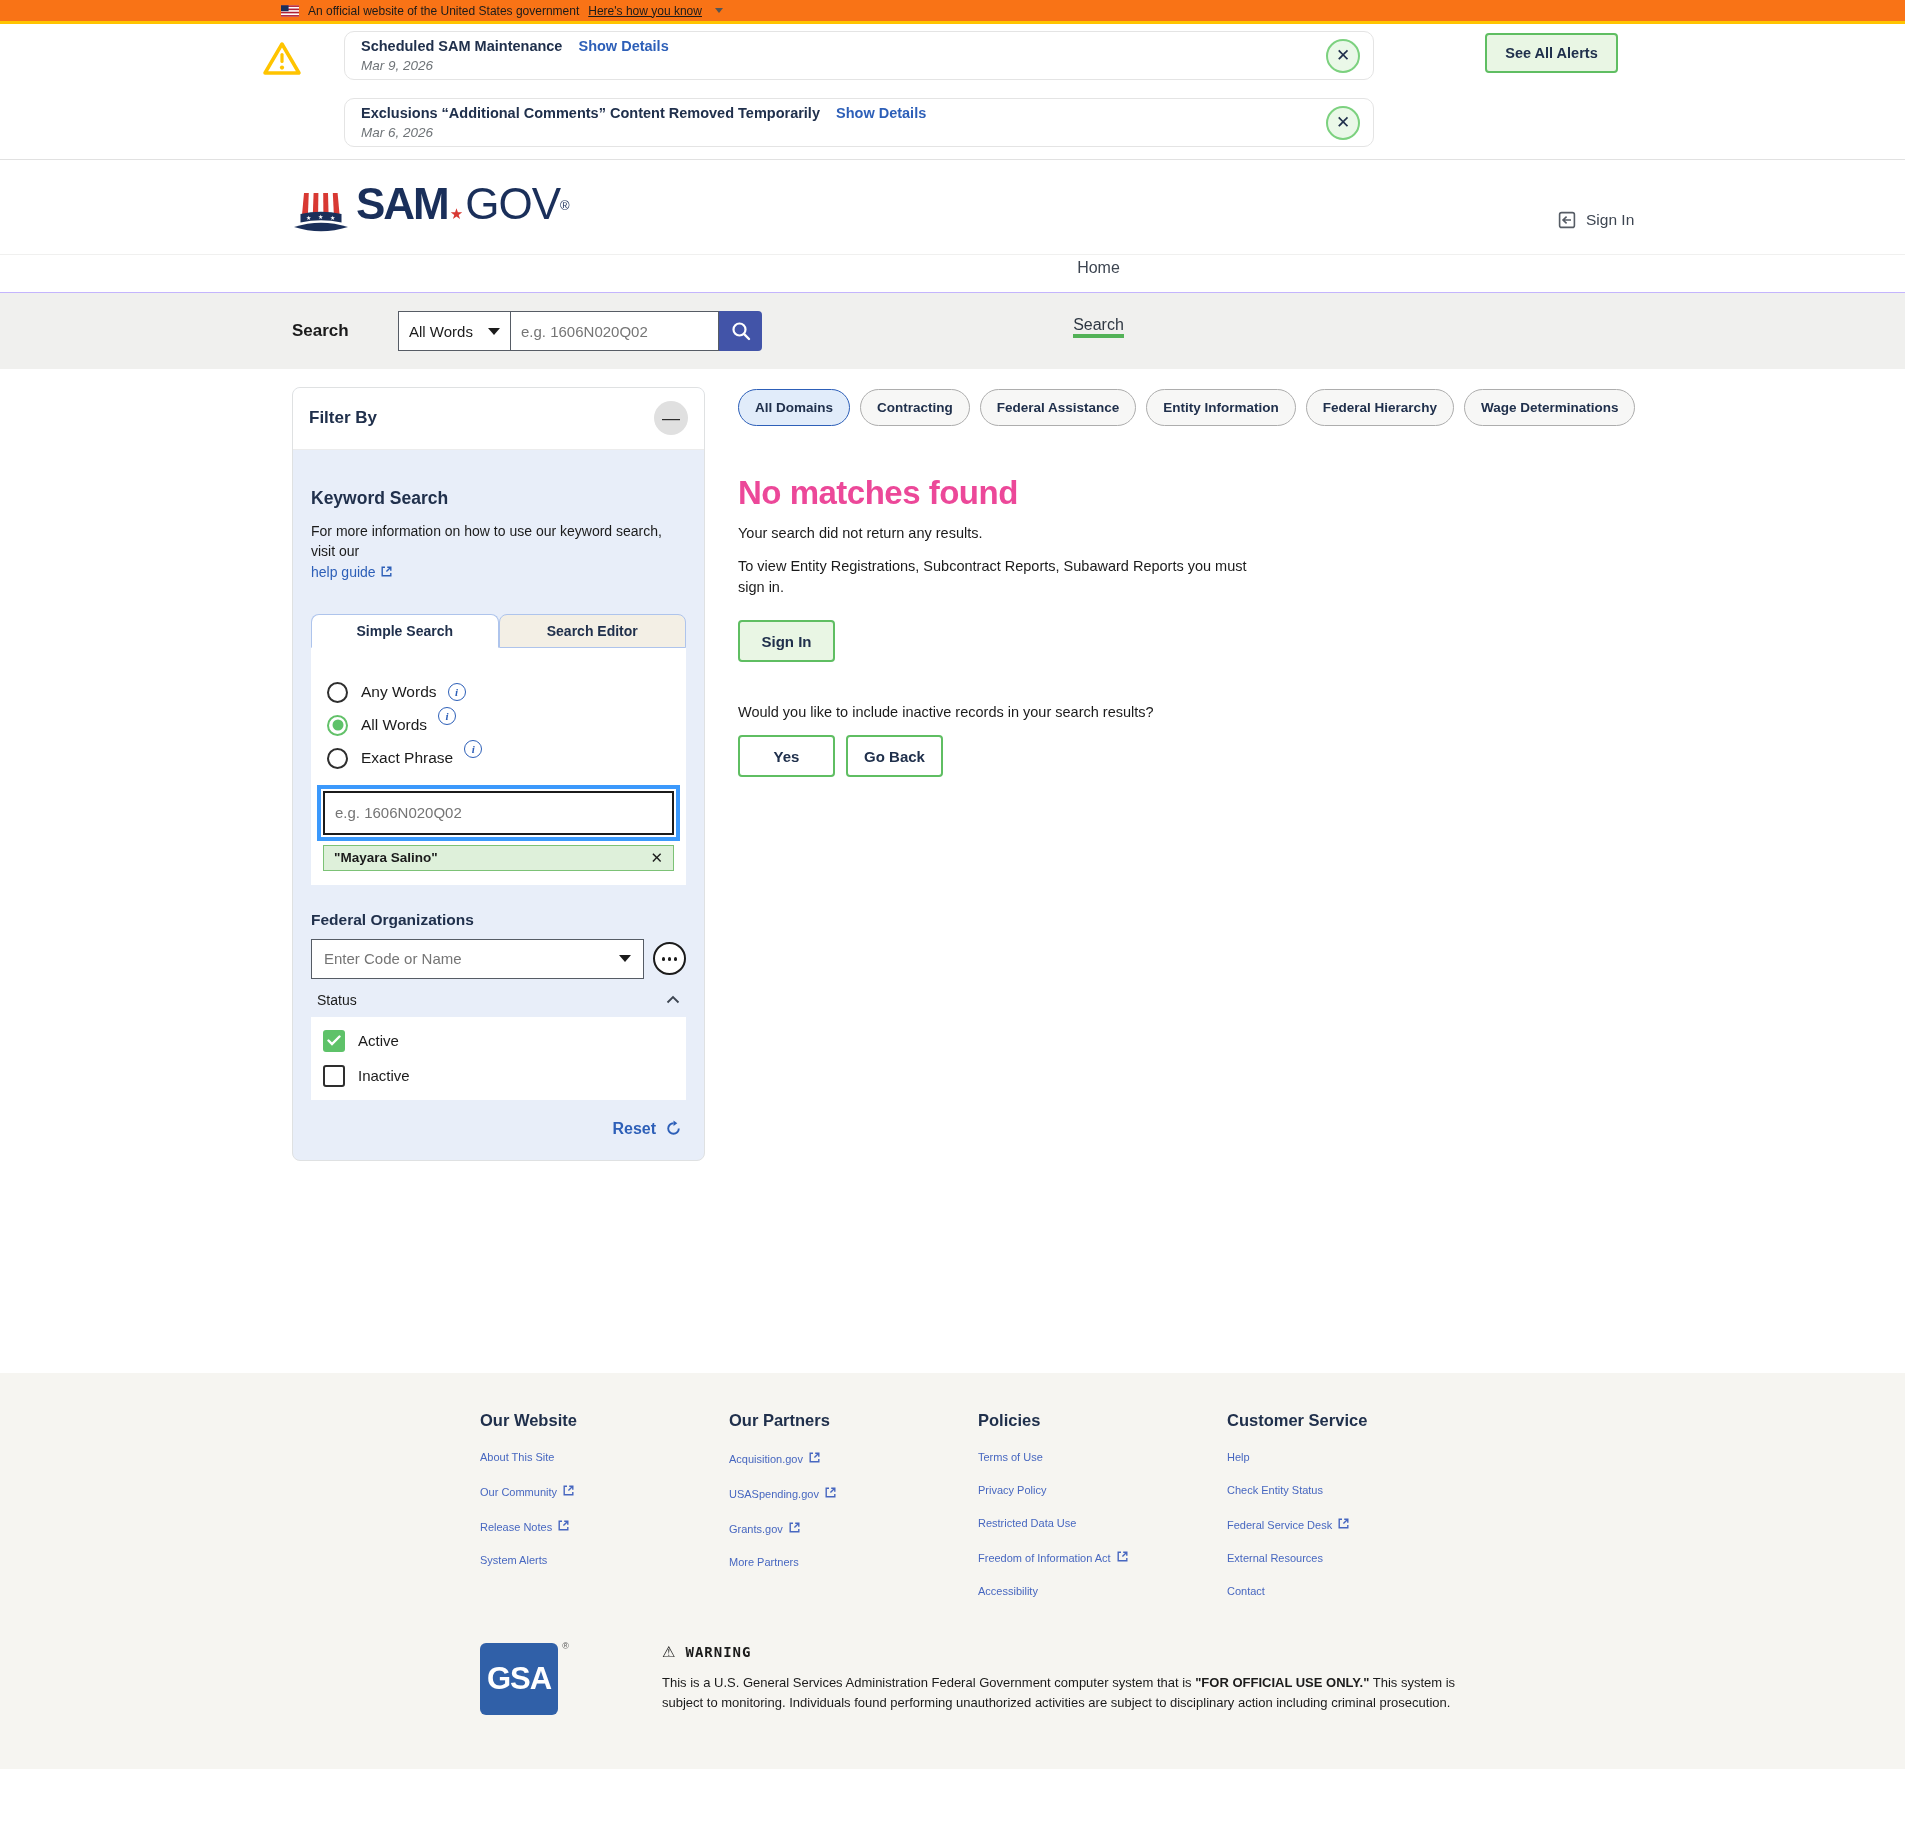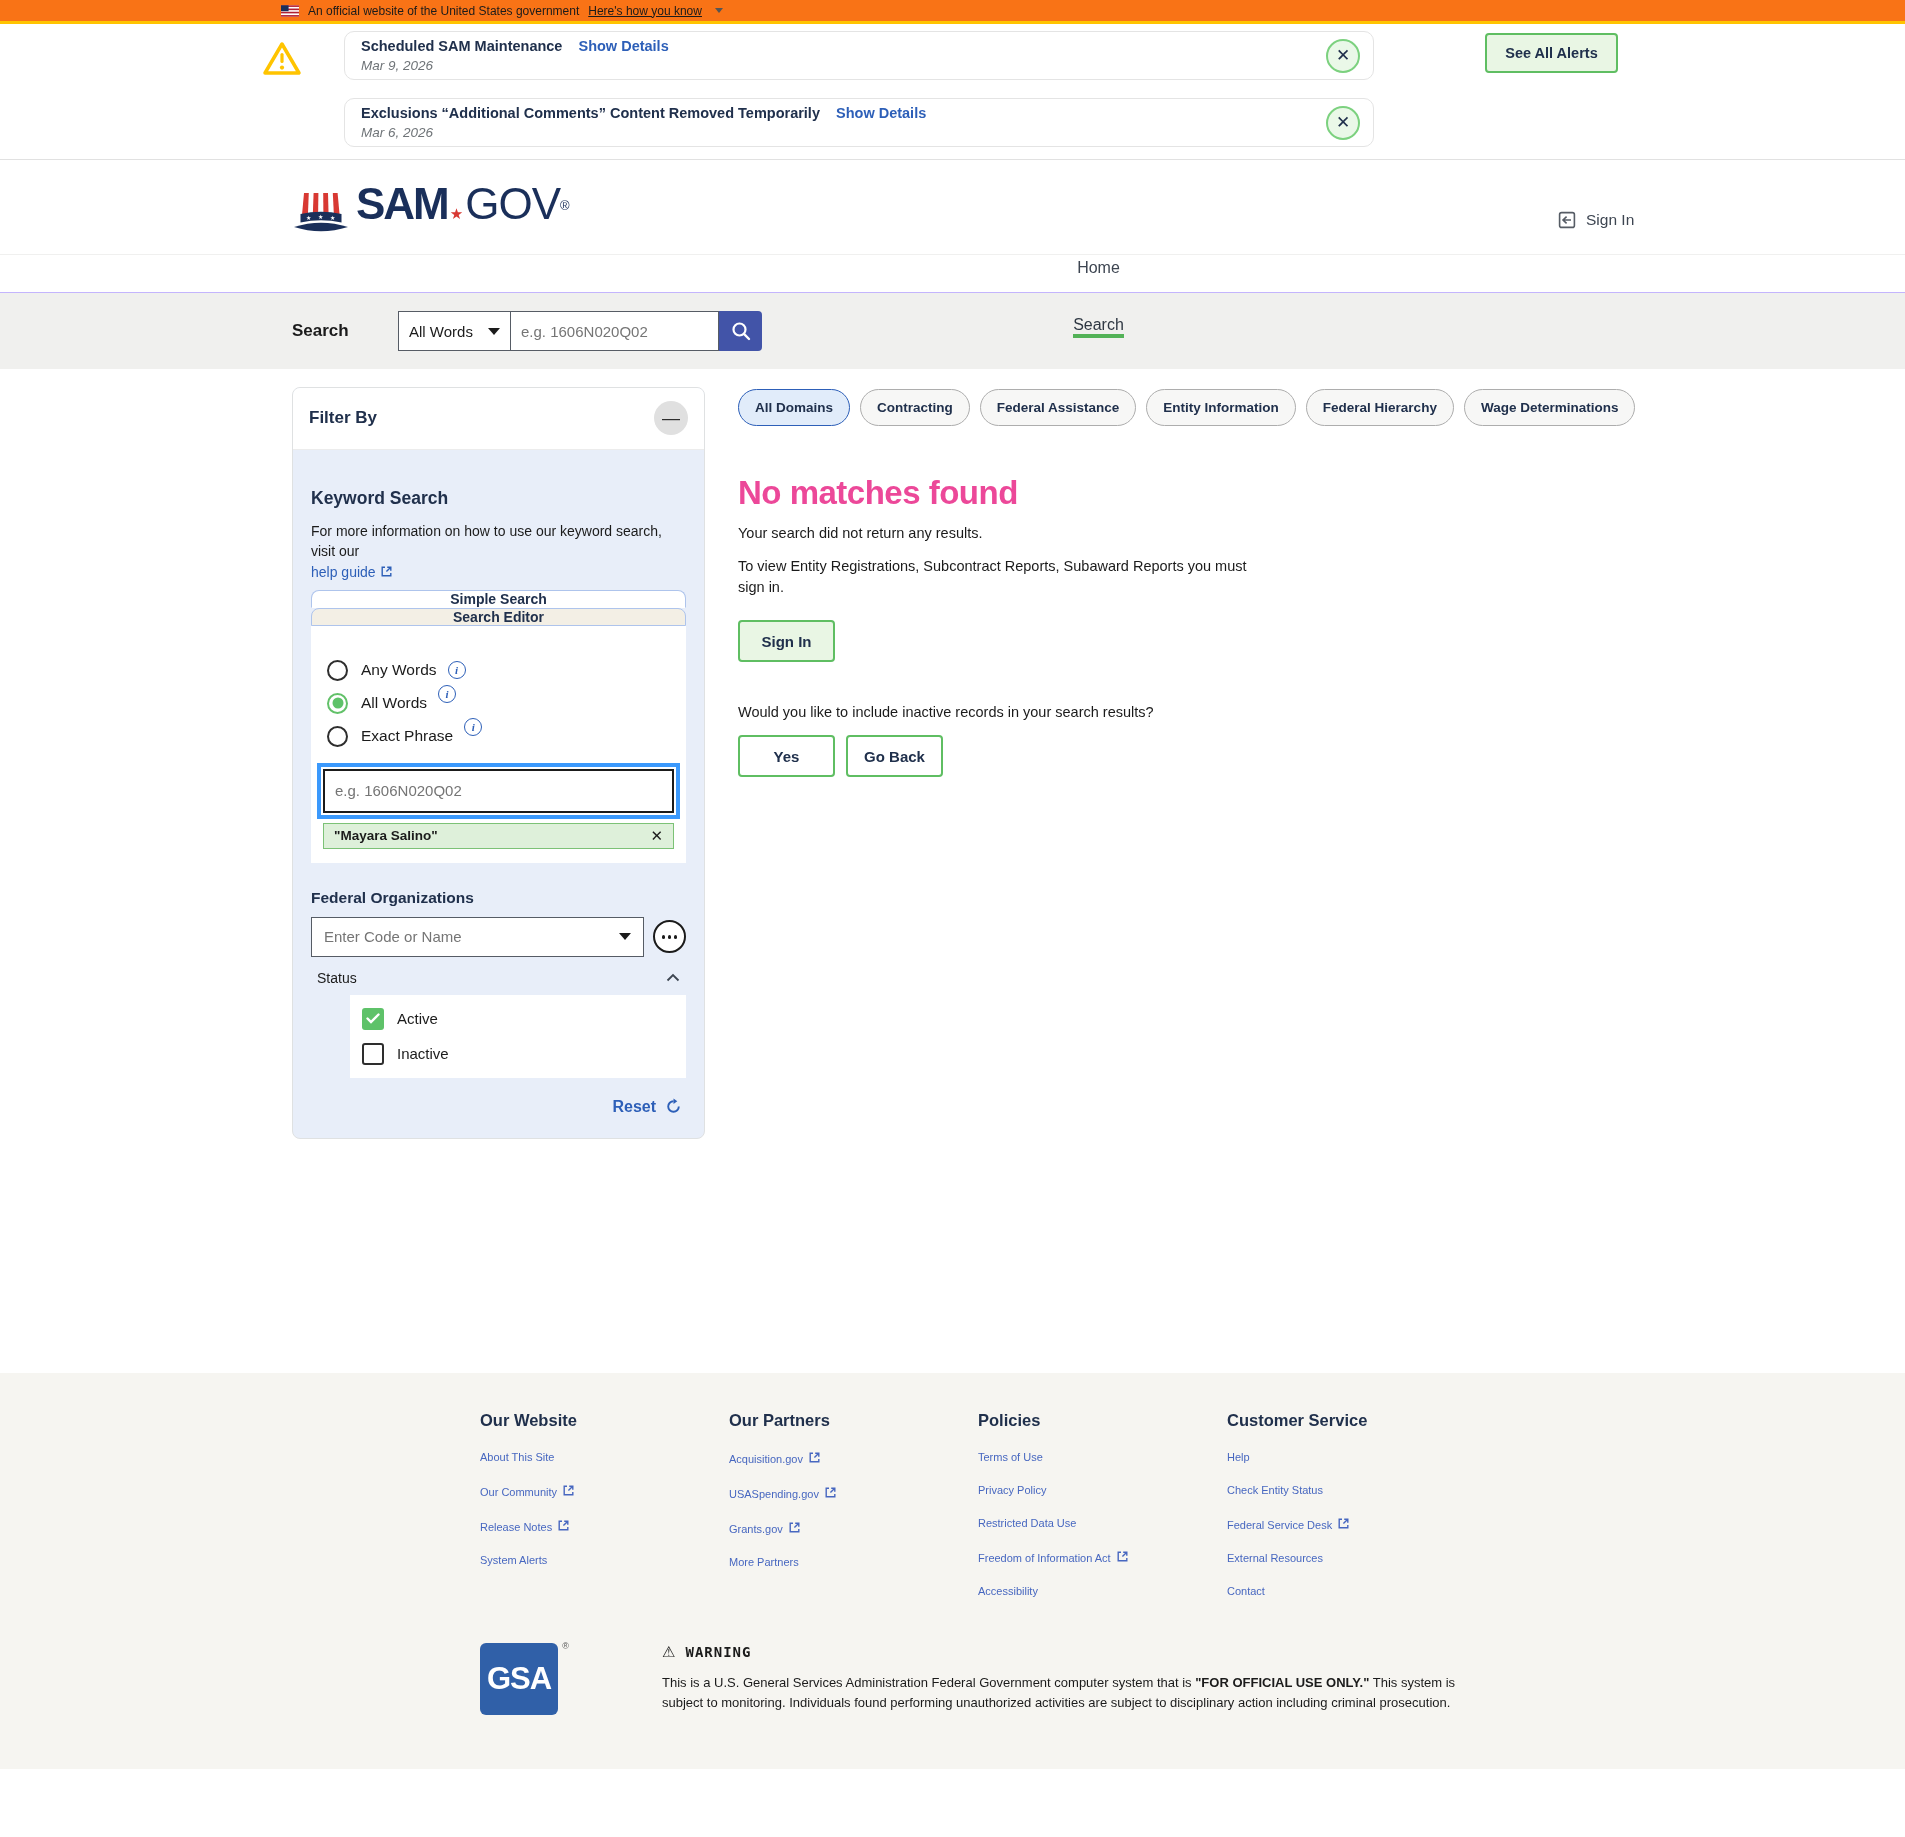--- a/index.html
+++ b/index.html
@@ -53,21 +53,21 @@
   
   .filter-card { position:absolute; left:292px; top:18px; width:413px; border:1px solid #dfe1e2; border-radius:8px; background:#e8eef9; overflow:hidden; }
   .filter-head { background:#fff; padding:13px 16px 14px; display:flex; justify-content:space-between; align-items:center; border-bottom:1px solid #ececec; }
   .filter-title { font-weight:bold; font-size:17px; color:#20304c; }
   .collapse-btn { width:34px; height:34px; border-radius:50%; background:#e0e0e0; border:none; color:#2e2e2e; font-size:18px; cursor:pointer; line-height:1; }
   .filter-body { padding:20px 18px 22px; }
   .kw-heading { margin-top:18px; font-size:17.5px; font-weight:bold; color:#20304c; }
   .kw-info { margin-top:12px; font-size:14px; line-height:1.45; color:#1b1b1b; }
   .help-link { color:#2d5fb8; cursor:pointer; white-space:nowrap; }
   .ext-icon { display:inline-block; vertical-align:-1px; margin-left:4px; }
-  .kw-tabs { margin-top:8px; display:flex;flex-direction:column; }
+  .kw-tabs { margin-top:32px; display:flex; }
   .kw-tab { flex:1; height:34px; display:flex; align-items:center; justify-content:center; font-weight:bold; font-size:14px; color:#20304c; border:1px solid #aec4ec; border-radius:8px 8px 0 0; cursor:pointer; background:#f3efe5; }
   .kw-tab.active { background:#fff; border-bottom-color:#fff; }
   .kw-panel { background:#fff; padding:34px 6px 14px; }
   .radio-row { display:flex; align-items:center; margin:0 0 12px 10px; }
   .radio { width:21px; height:21px; border:2px solid #2e2e2e; border-radius:50%; margin-right:13px; position:relative; cursor:pointer; flex:none; }
   .radio.selected { border-color:#62c169; }
   .radio.selected::after { content:""; position:absolute; left:50%; top:50%; transform:translate(-50%,-50%); width:11px; height:11px; border-radius:50%; background:#5ec269; }
   .radio-label { font-size:15.5px; color:#1b1b1b; }
   .info-icon { width:18px; height:18px; border:1.5px solid #2d5fb8; border-radius:50%; color:#2d5fb8; font-family:"Liberation Serif",serif; font-style:italic; font-weight:bold; font-size:11px; display:flex; align-items:center; justify-content:center; margin-left:11px; cursor:pointer; flex:none; }
   .info-raised { transform:translateY(-9px); }
@@ -75,21 +75,21 @@
   .kw-input::placeholder { color:#757575; }
   .chip { margin:10px 6px 0; background:#def0da; border:1px solid #7cc276; display:flex; align-items:center; justify-content:space-between; padding:3px 10px; font-weight:bold; font-size:13.5px; color:#1b1b1b; }
   .chip-x { font-weight:normal; font-size:15px; cursor:pointer; color:#1b1b1b; }
   .fed-heading { margin-top:26px; font-size:15.5px; font-weight:bold; color:#20304c; }
   .org-row { margin-top:10px; display:flex; align-items:center; gap:9px; }
   .org-select { flex:1; height:40px; background:#fff; border:1px solid #565c65; display:flex; align-items:center; justify-content:space-between; padding:0 12px; font-size:15px; color:#757575; cursor:pointer; }
   .org-select .tri-down { border-top-color:#1b1b1b; }
   .ellipsis-btn { width:33px; height:33px; border-radius:50%; border:2px solid #1b1b1b; background:#fff; display:flex; align-items:center; justify-content:center; gap:2.5px; cursor:pointer; flex:none; }
   .ellipsis-btn i { width:3.5px; height:3.5px; border-radius:50%; background:#1b1b1b; }
   .status-head { margin-top:13px; display:flex; justify-content:space-between; align-items:center; padding:0 6px; font-size:14px; color:#1b1b1b; }
-  .status-box { margin-top:9px; background:#fff; padding:13px 12px;margin-left:39px; }
+  .status-box { margin-top:9px; background:#fff; padding:13px 12px; }
   .check-row { display:flex; align-items:center; }
   .check-row + .check-row { margin-top:13px; }
   .checkbox { width:22px; height:22px; border-radius:3px; margin-right:13px; display:flex; align-items:center; justify-content:center; cursor:pointer; flex:none; }
   .checkbox.checked { background:#5ec269; }
   .checkbox.unchecked { background:#fff; border:2px solid #2e2e2e; }
   .check-label { font-size:15px; }
   .reset-row { margin-top:20px; display:flex; justify-content:flex-end; align-items:center; gap:9px; padding-right:4px; color:#2d5fb8; font-weight:bold; font-size:16px; cursor:pointer; }
 
   
   .results { position:absolute; left:738px; top:20px; width:660px; }

